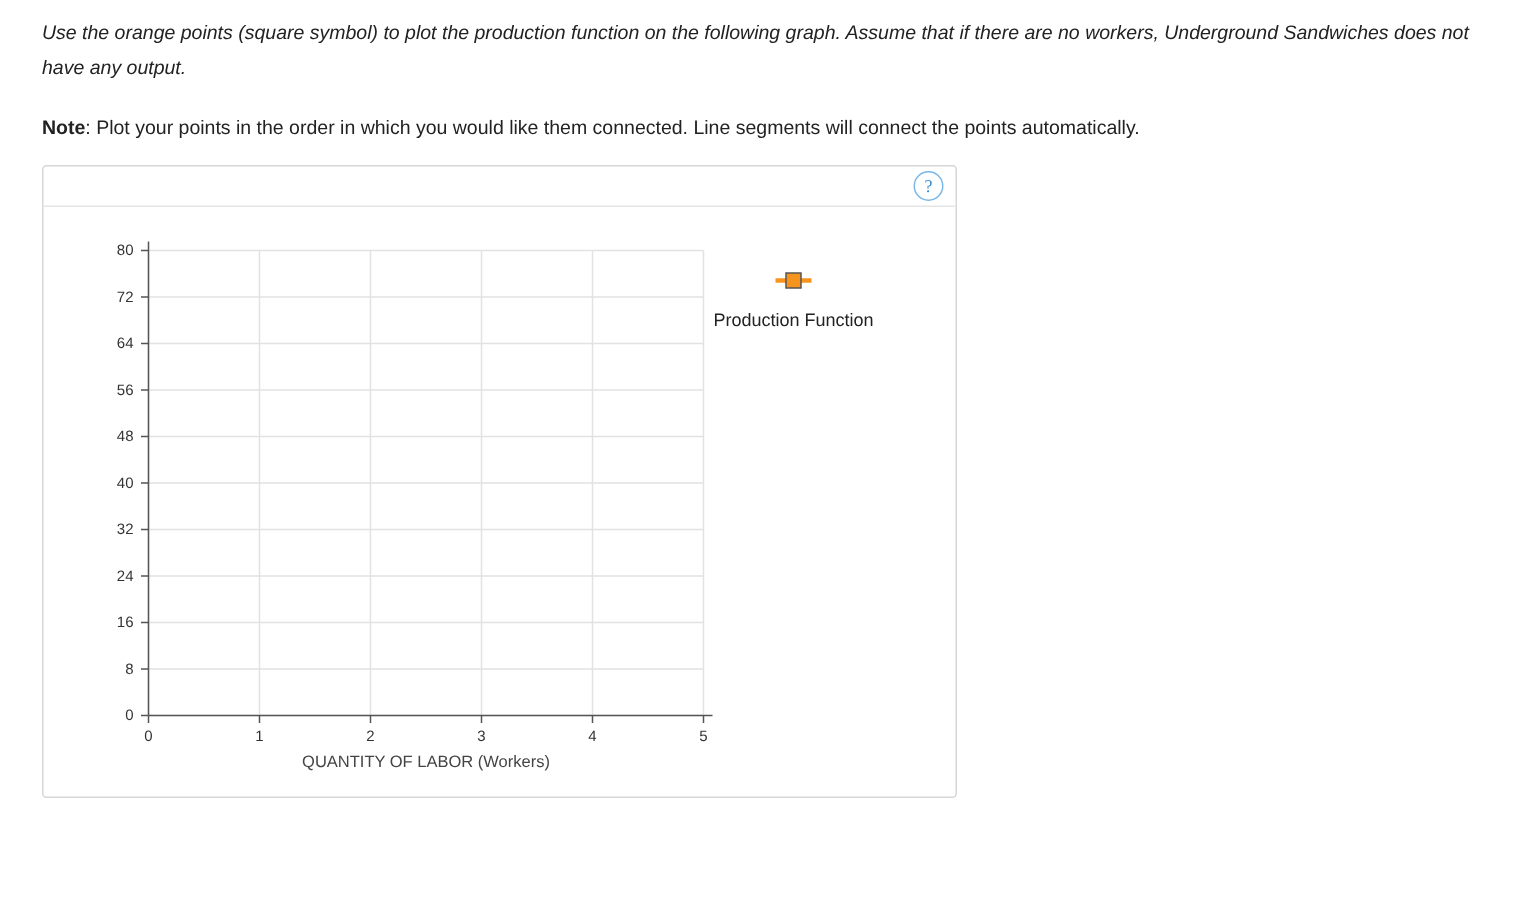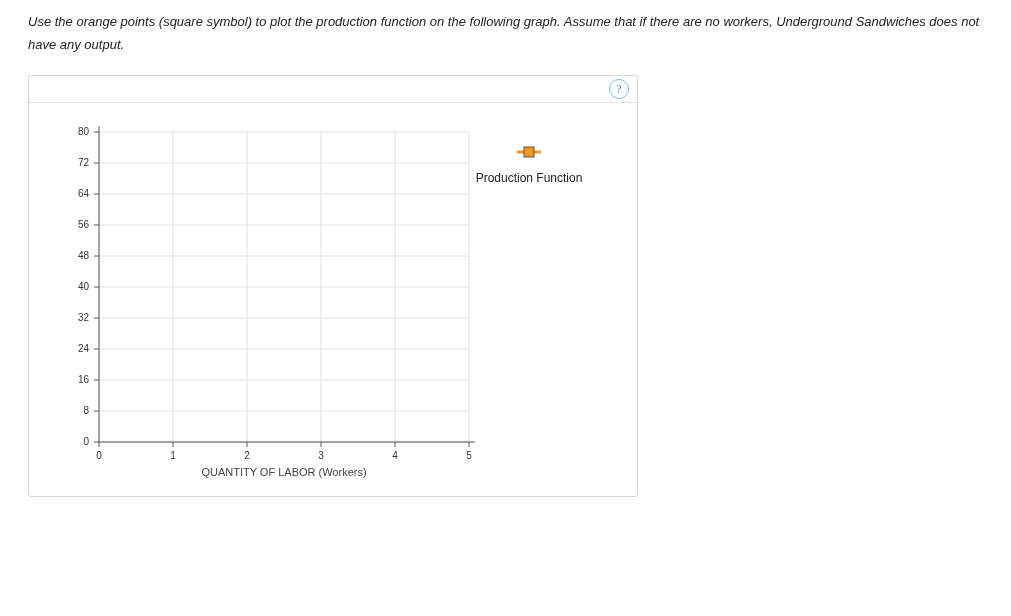--- a/index.html
+++ b/index.html
@@ -91,20 +91,23 @@
     fill: #222;
     font-family: Arial, sans-serif;
   }
 </style>
 </head>
 <body>
 <div class="page">
 
 <div class="instructions">Use the orange points (square symbol) to plot the production function on the following graph. Assume that if there are no workers, Underground Sandwiches does not have any output.</div>
 
+<div class="note-line">
+  <span class="bold">Note</span><span>: Plot your points in the order in which you would like them connected. Line segments will connect the points automatically.</span>
+</div>
 
 <div class="panel">
   <div class="header-strip">
     <div class="help-btn">?</div>
   </div>
   <div class="plot-wrap">
     <svg id="chart-svg" width="608" height="394">
           <line x1="70" y1="30" x2="70" y2="340" class="grid-line"></line>
           <line x1="144" y1="30" x2="144" y2="340" class="grid-line"></line>
           <line x1="218" y1="30" x2="218" y2="340" class="grid-line"></line>

